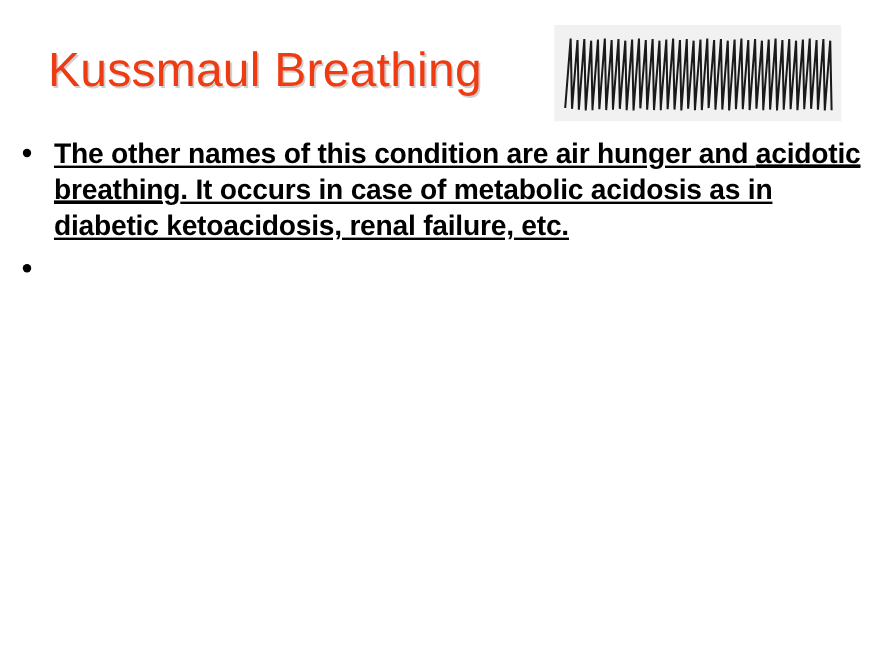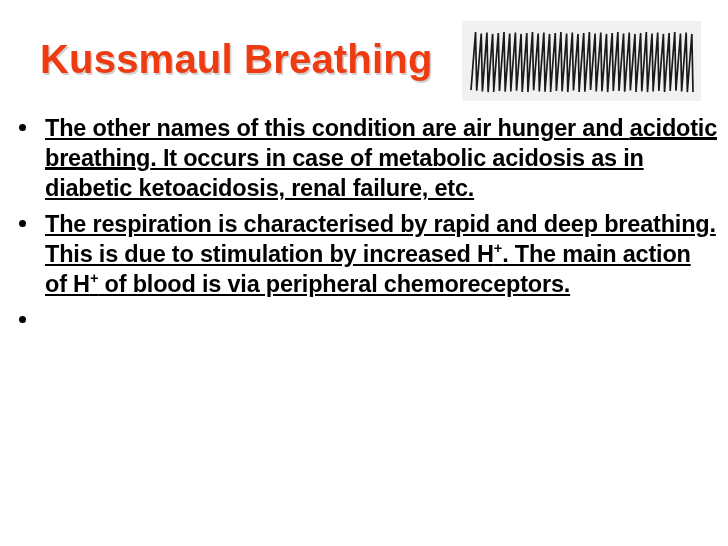--- a/index.html
+++ b/index.html
@@ -18,21 +18,21 @@
     overflow: hidden;
   }
 
   
   .slide-title {
     position: absolute;
     left: 40px;
     top: 38px;
     margin: 0;
     font-size: 40px;
-    font-weight: bold;
+    font-weight: normal;
     letter-spacing: 0.2px;
     line-height: 1.05;
     color: #ee3b11;
     text-shadow: 1.5px 1.5px 0 rgba(170, 170, 170, 0.55);
     white-space: nowrap;
   }
 
   
   .waveform-figure {
     position: absolute;
@@ -108,20 +108,16 @@
     </svg>
   </div>
 
   <ul class="body-list">
     <li class="bullet-item">
       <span class="bullet-marker"></span>
       <span class="bullet-text">The other names of this condition are air hunger and <u>acidotic breathing</u>. It occurs in case of metabolic acidosis as in diabetic ketoacidosis, renal failure, etc.</span>
     </li>
     <li class="bullet-item">
       <span class="bullet-marker"></span>
-      <span class="bullet-text">The respiration is characterised by rapid and deep breathing. This is due to stimulation by increased H<sup>+</sup>. The main action of H<sup>+</sup> of blood is via peripheral chemoreceptors.</span>
-    </li>
-    <li class="bullet-item">
-      <span class="bullet-marker"></span>
     </li>
   </ul>
 
 </div>
 
 </body></html>

